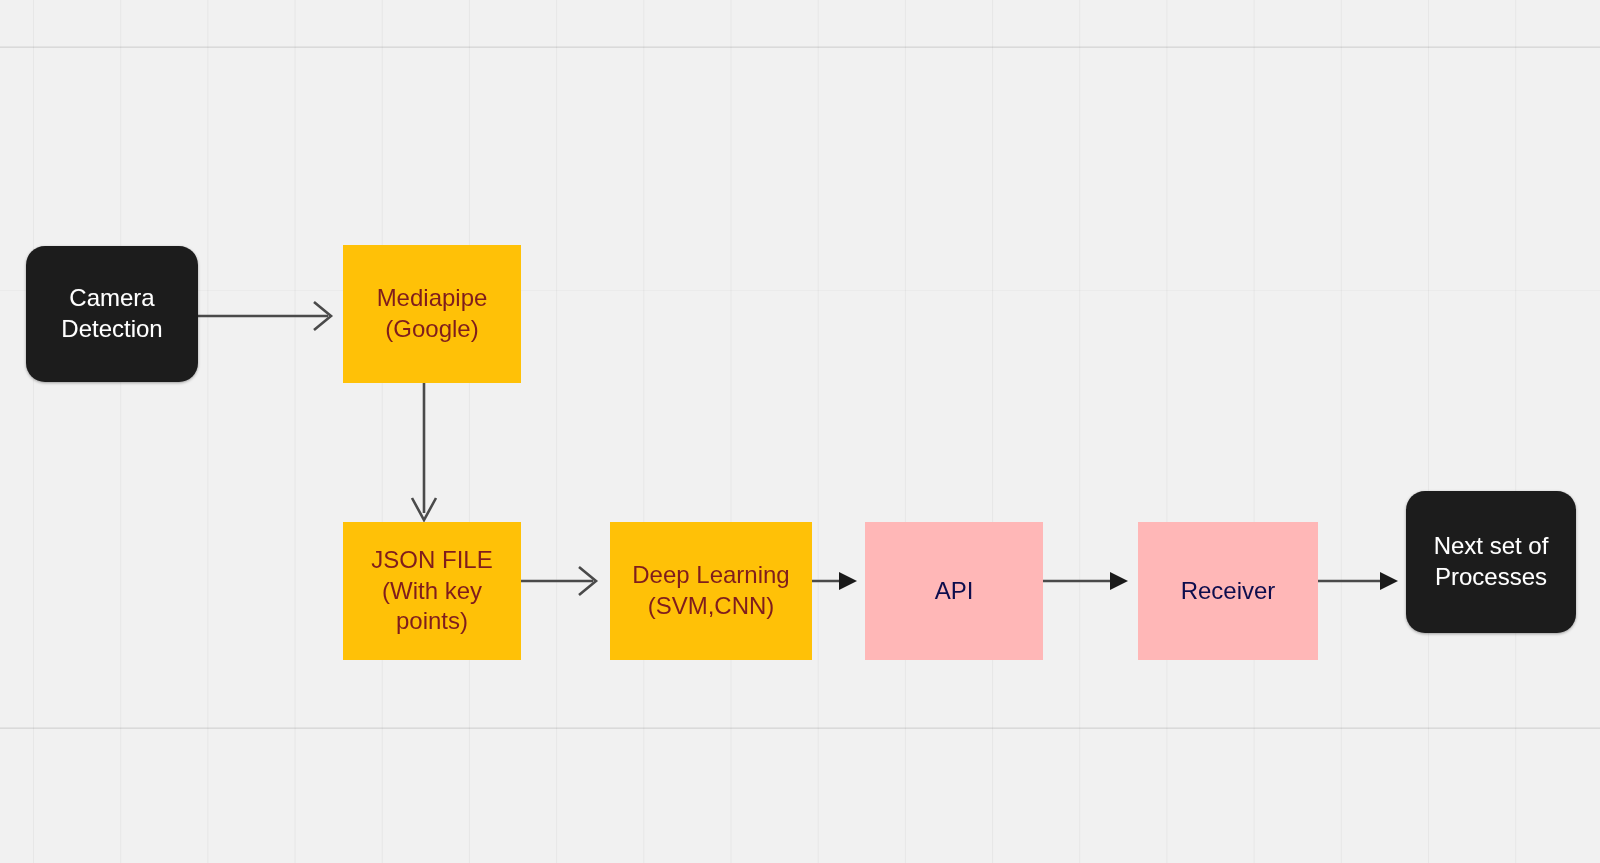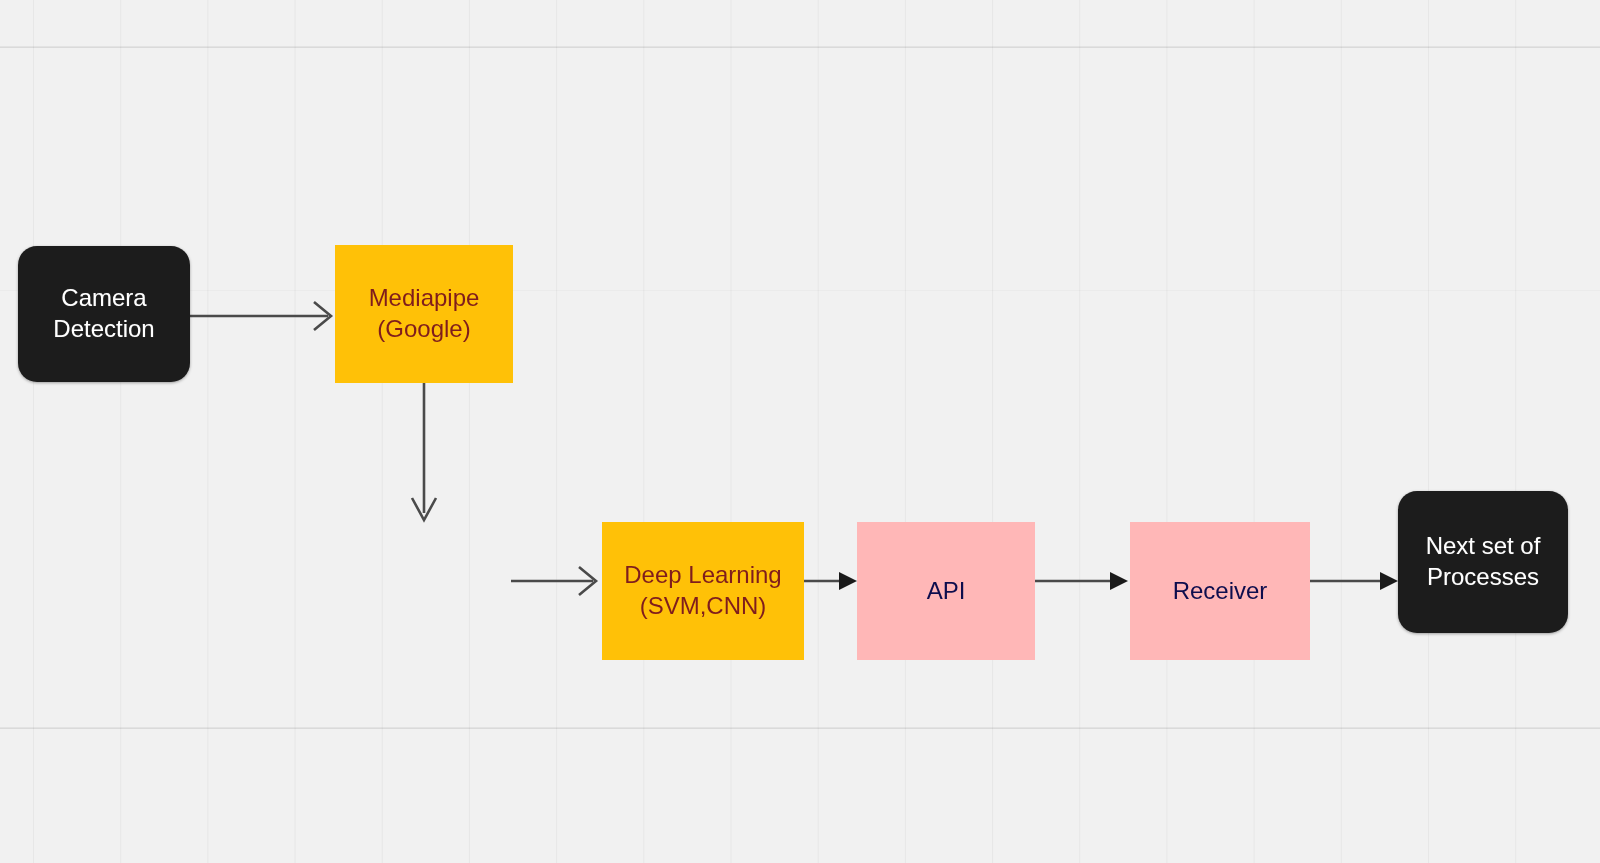--- a/index.html
+++ b/index.html
@@ -48,20 +48,21 @@
   .node {
     position: absolute;
     box-sizing: border-box;
     display: flex;
     align-items: center;
     justify-content: center;
     text-align: center;
     line-height: 1.28;
     white-space: pre-line;
     z-index: 3;
+    margin-left: 8px;
   }
   .node-dark {
     background: #1c1c1c;
     color: #ffffff;
     border-radius: 19px;
     font-size: 24px;
     box-shadow: 0 1px 3px rgba(0,0,0,0.35);
     text-shadow: 0 0 1px rgba(255,255,255,0.25);
   }
   .node-yellow {
@@ -138,20 +139,22 @@
     <line x1="0" y1="20" x2="74" y2="20"></line>
     <polygon class="solid-head" points="72,11 90,20 72,29"></polygon>
   </svg>
 
   <div class="node node-dark" style="left:18px; top:246px; width:172px; height:136px;">Camera
 Detection</div>
 
   <div class="node node-yellow" style="left:335px; top:245px; width:178px; height:138px;">Mediapipe
 (Google)</div>
 
+  <div class="node node-yellow" style="left:335px; top:522px; width:178px; height:138px;">JSON FILE
+(With key points)</div>
 
   <div class="node node-yellow" style="left:602px; top:522px; width:202px; height:138px;">Deep Learning
 (SVM,CNN)</div>
 
   <div class="node node-pink" style="left:857px; top:522px; width:178px; height:138px;">API</div>
 
   <div class="node node-pink" style="left:1130px; top:522px; width:180px; height:138px;">Receiver</div>
 
   <div class="node node-dark" style="left:1398px; top:491px; width:170px; height:142px;">Next set of
 Processes</div>

